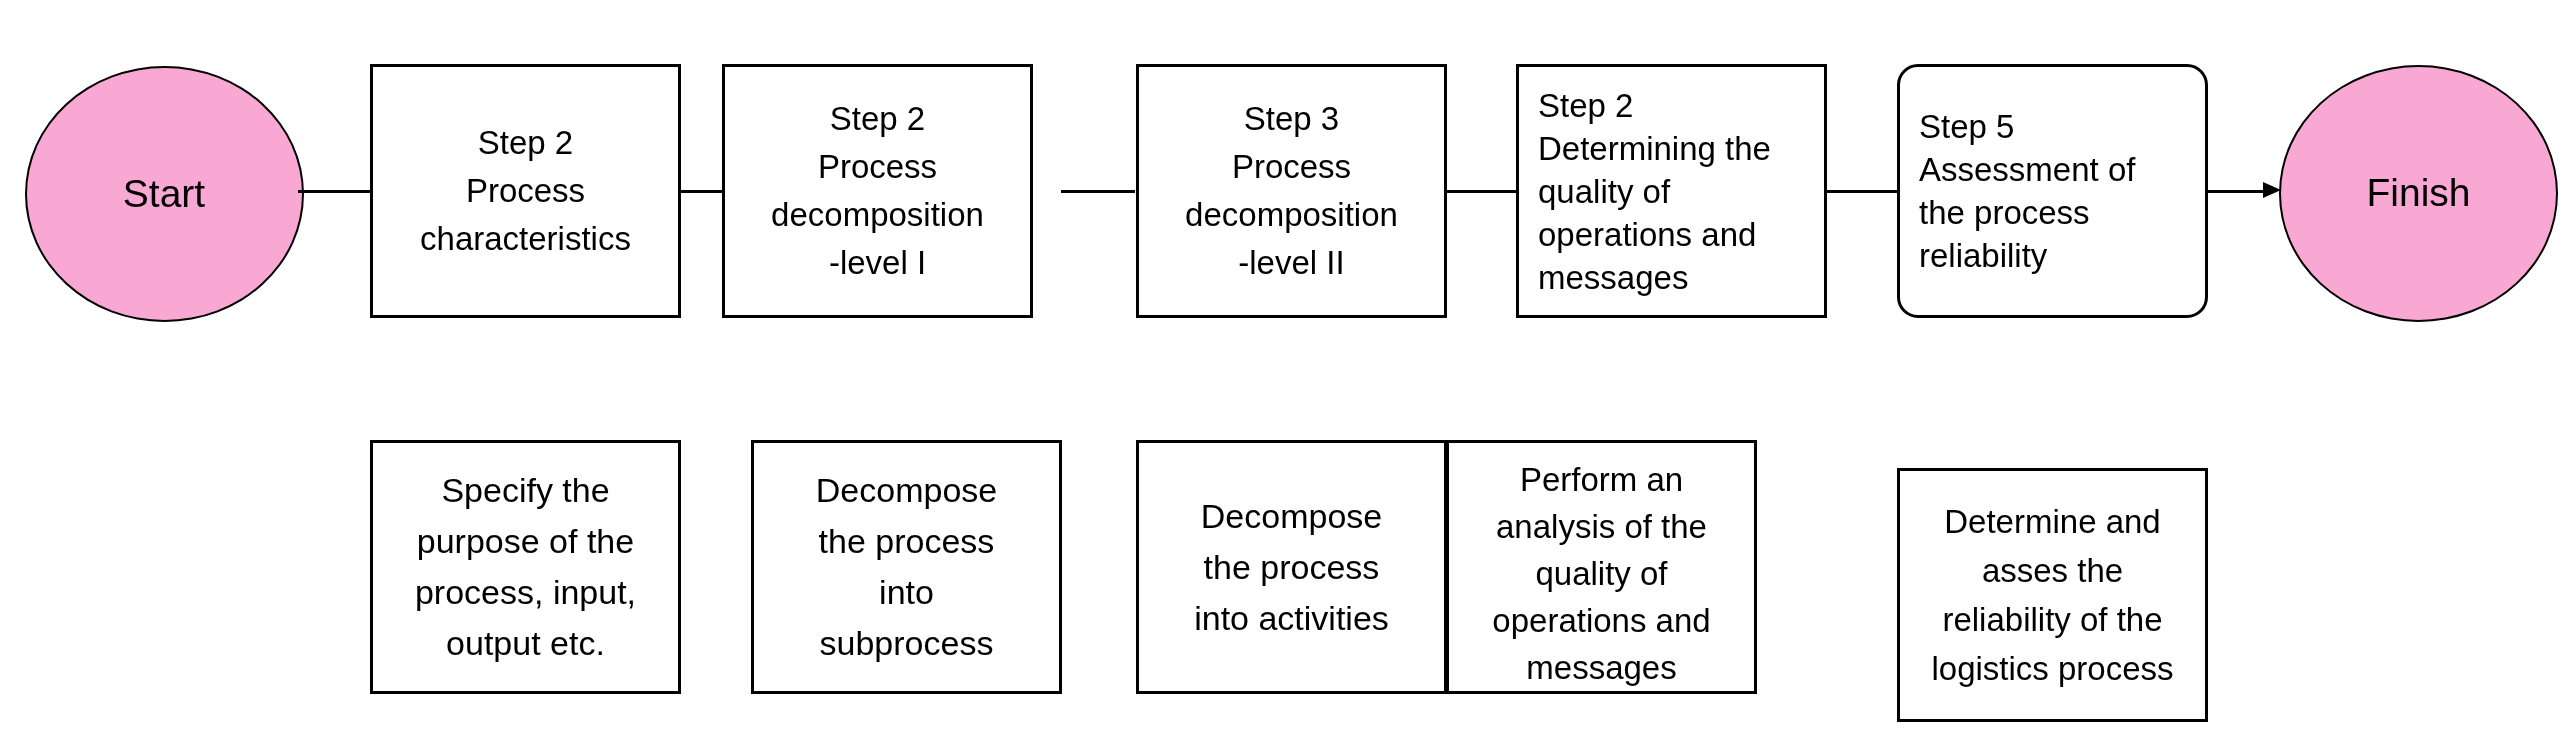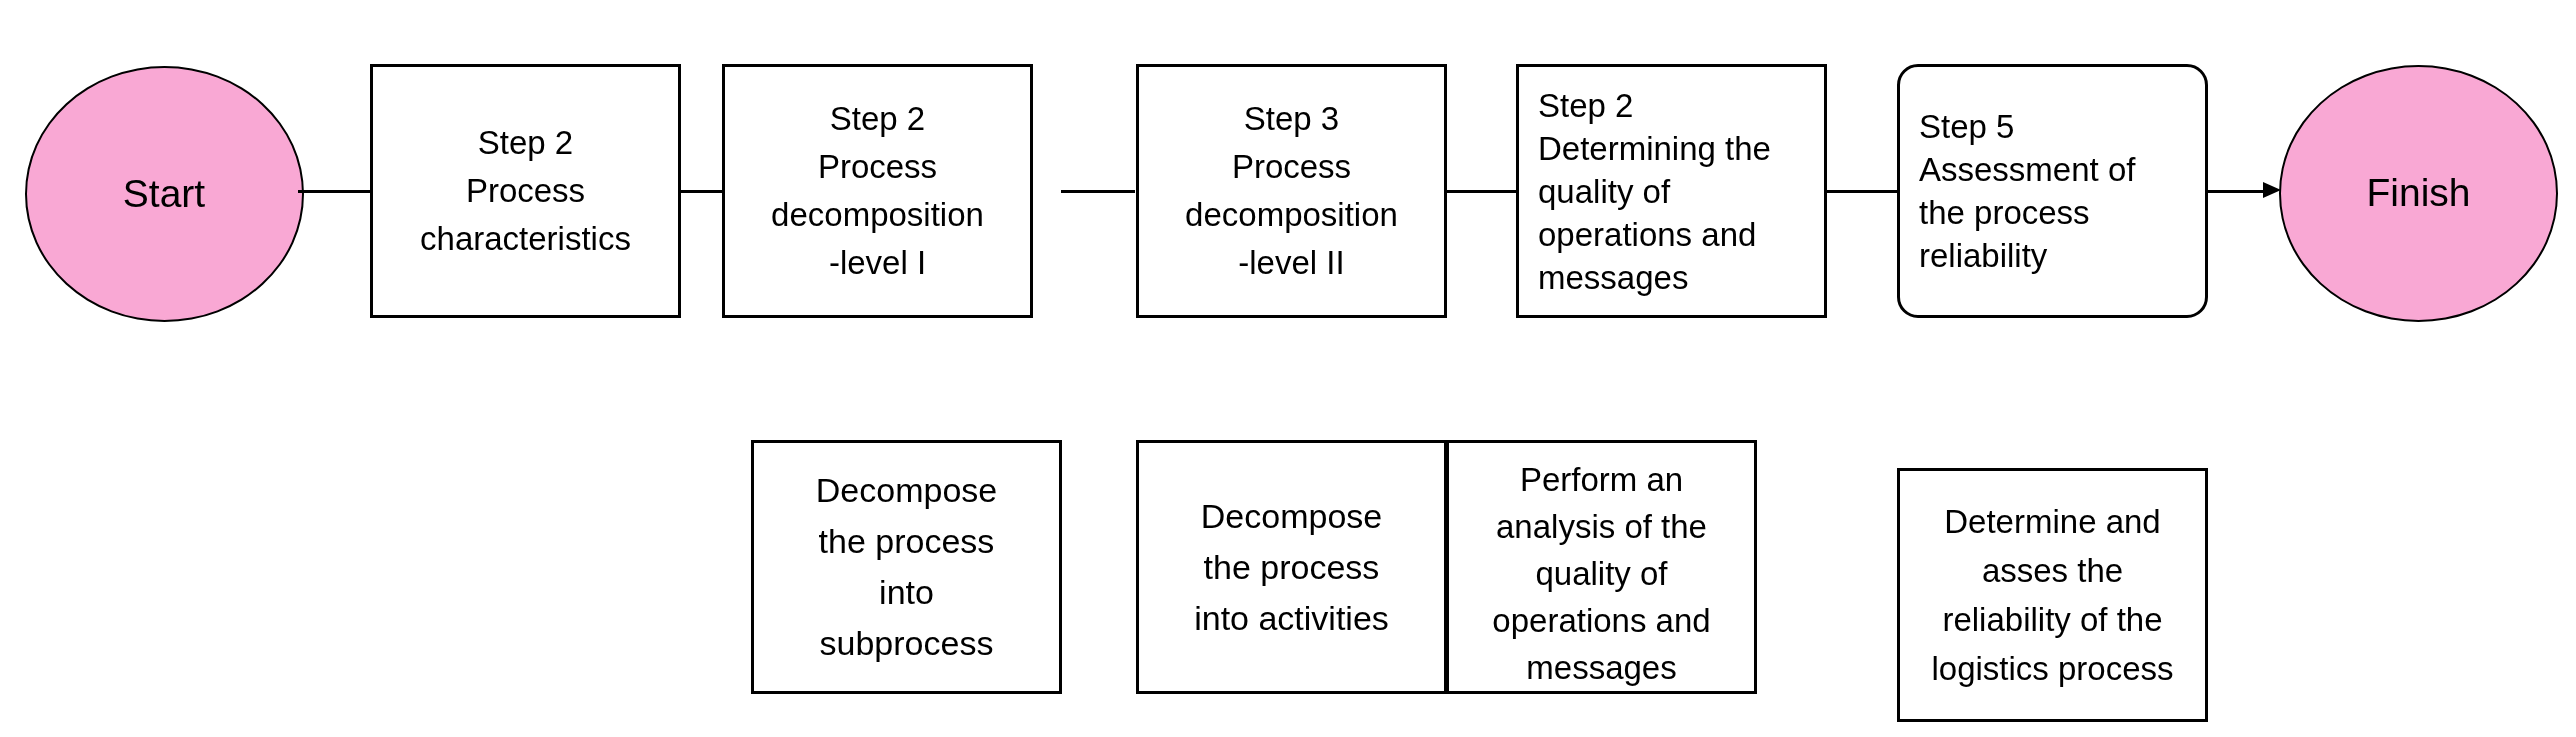--- a/index.html
+++ b/index.html
@@ -115,20 +115,26 @@
 messages</div>
   </div>
 
   <div class="box top-row align-left" style="left:1897px;border-radius:21px;">
     <div class="box-text txt-top-left">Step 5
 Assessment of
 the process
 reliability</div>
   </div>
 
+  <div class="box bottom-row" style="left:370px;">
+    <div class="box-text txt-bottom">Specify the
+purpose of the
+process, input,
+output etc.</div>
+  </div>
 
   <div class="box bottom-row" style="left:751px;">
     <div class="box-text txt-bottom">Decompose
 the process
 into
 subprocess</div>
   </div>
 
   <div class="box bottom-row" style="left:1136px;">
     <div class="box-text txt-bottom">Decompose

